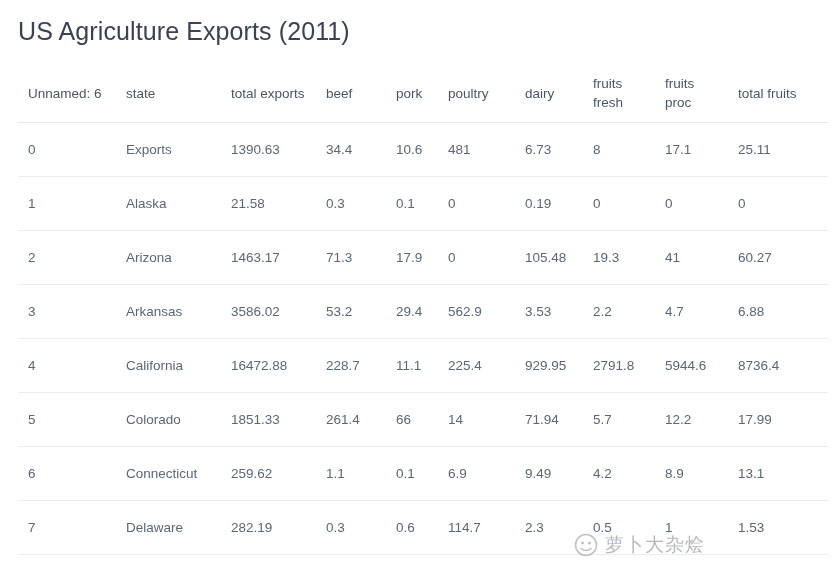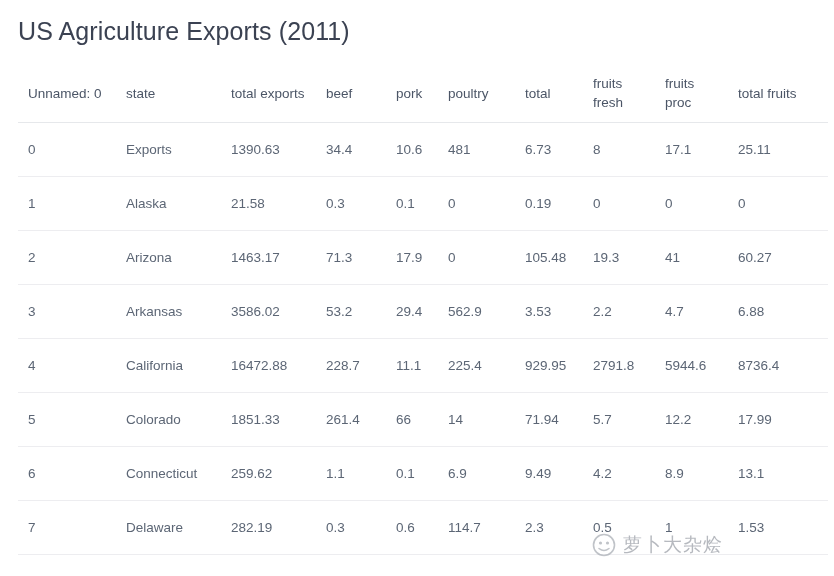--- a/index.html
+++ b/index.html
@@ -82,21 +82,21 @@
   col.c-pork      { width: 52px; }
   col.c-poultry   { width: 77px; }
   col.c-dairy     { width: 68px; }
   col.c-ffresh    { width: 72px; }
   col.c-fproc     { width: 73px; }
   col.c-tfruits   { width: 100px; }
 
   
   .watermark {
     position: absolute;
-    right: 3px;
+    right: 21px;
     bottom: 18px;
     display: flex;
     align-items: flex-start;
     gap: 6px;
     pointer-events: none;
     opacity: 0.62;
     z-index: 5;
   }
   .watermark-logo {
     width: 26px;
@@ -126,27 +126,27 @@
       <col class="c-beef">
       <col class="c-pork">
       <col class="c-poultry">
       <col class="c-dairy">
       <col class="c-ffresh">
       <col class="c-fproc">
       <col class="c-tfruits">
     </colgroup>
     <thead>
       <tr>
-        <th>Unnamed: 0</th>
+        <th>Unnamed: 6</th>
         <th>state</th>
         <th>total exports</th>
         <th>beef</th>
         <th>pork</th>
         <th>poultry</th>
-        <th>total</th>
+        <th>dairy</th>
         <th>fruits fresh</th>
         <th>fruits proc</th>
         <th>total fruits</th>
       </tr>
     </thead>
     <tbody id="table-body">
         <tr>
           <td>0</td>
           <td>Exports</td>
           <td>1390.63</td>

